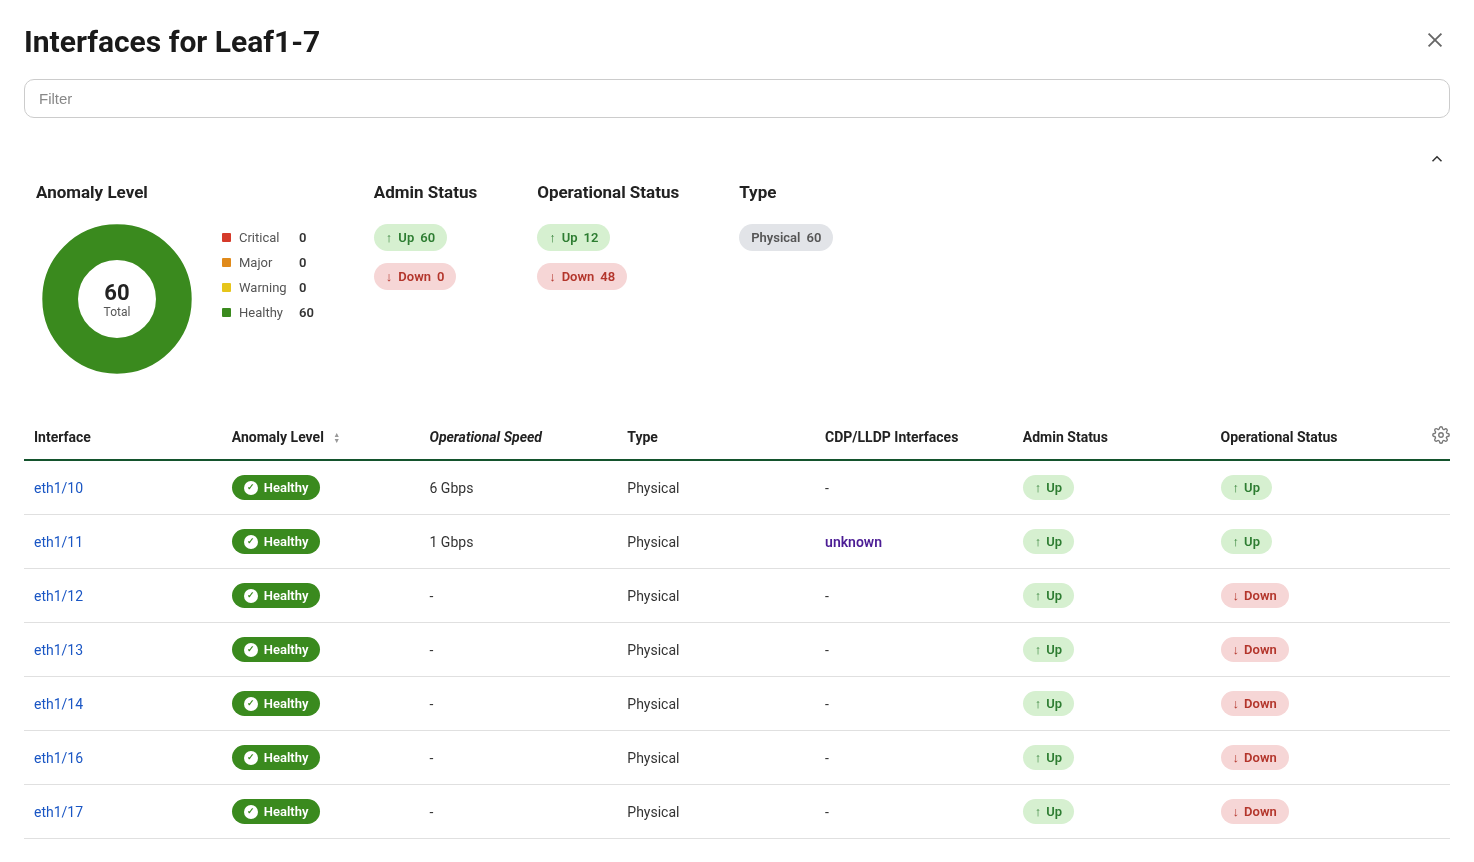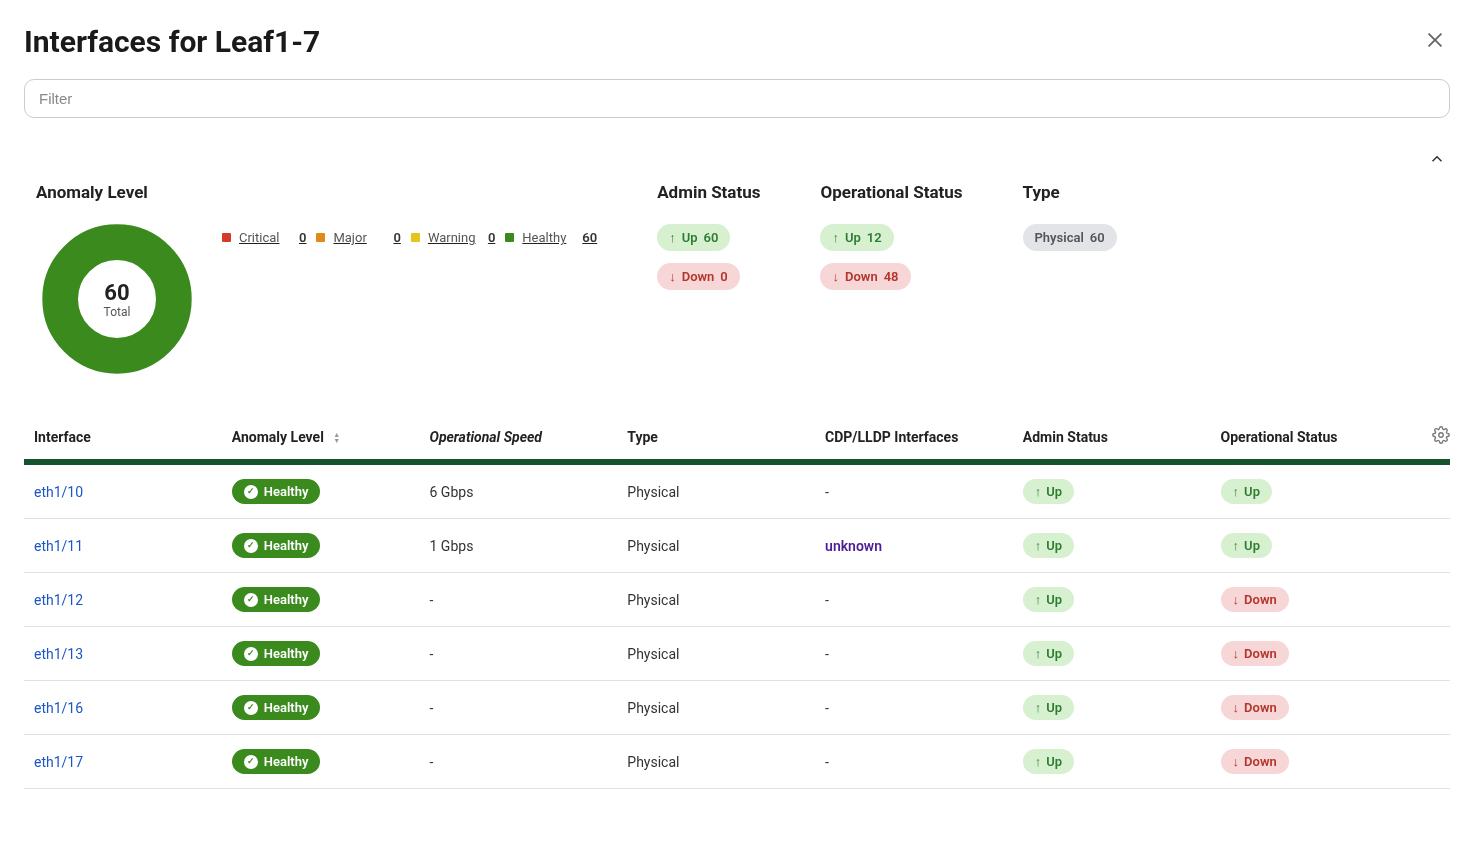--- a/index.html
+++ b/index.html
@@ -72,21 +72,21 @@
   }
   .donut-wrap svg { width: 150px; height: 150px; }
   .donut-center {
     position: absolute;
     top: 50%; left: 50%;
     transform: translate(-50%, -50%);
     text-align: center;
   }
   .donut-num { font-size: 22px; font-weight: 700; }
   .donut-label { font-size: 12px; color: #555; }
-  .legend { display: flex; gap: 10px; font-size: 13px; margin-top: 6px; text-decoration: underline; }
+  .legend { display: flex; flex-direction: column; gap: 10px; font-size: 13px; margin-top: 6px; }
   .legend-row { display: flex; align-items: center; gap: 8px; }
   .legend-swatch { width: 9px; height: 9px; border-radius: 1px; }
   .legend-name { min-width: 52px; color: #555; }
   .legend-val { font-weight: 600; color: #333; }
   .pill-stack { display: flex; flex-direction: column; gap: 12px; align-items: flex-start; }
   .pill {
     display: inline-flex;
     align-items: center;
     gap: 6px;
     padding: 6px 12px;
@@ -102,21 +102,21 @@
   table {
     width: 100%;
     border-collapse: collapse;
   }
   thead th {
     text-align: left;
     font-size: 14px;
     font-weight: 700;
     color: #222;
     padding: 12px 10px;
-    border-bottom: 6px solid #14532d;
+    border-bottom: 2px solid #14532d;
     white-space: nowrap;
   }
   tbody td {
     padding: 14px 10px;
     border-bottom: 1px solid #e0e0e0;
     font-size: 14px;
     color: #333;
     vertical-align: middle;
   }
   .if-link { color: #1a56c4; font-weight: 400; cursor: pointer; }
@@ -377,54 +377,73 @@
             <span class="arrow-up"></span>
             <span>Up</span>
           </span></td>
         <td><span class="status-pill pill-down">
             <span class="arrow-down"></span>
             <span>Down</span>
           </span></td>
         <td></td>
       </tr>
       <tr>
-        <td><span class="if-link">eth1/16</span></td>
+        <td><span class="if-link">eth1/14</span></td>
         <td><span class="health-badge">
             <span class="health-icon">✓</span>
             <span>Healthy</span>
           </span></td>
         <td>-</td>
         <td>Physical</td>
         <td>-</td>
         <td><span class="status-pill pill-up">
             <span class="arrow-up"></span>
             <span>Up</span>
           </span></td>
         <td><span class="status-pill pill-down">
             <span class="arrow-down"></span>
             <span>Down</span>
           </span></td>
         <td></td>
       </tr>
       <tr>
-        <td><span class="if-link">eth1/17</span></td>
+        <td><span class="if-link">eth1/16</span></td>
         <td><span class="health-badge">
             <span class="health-icon">✓</span>
             <span>Healthy</span>
           </span></td>
         <td>-</td>
         <td>Physical</td>
         <td>-</td>
         <td><span class="status-pill pill-up">
             <span class="arrow-up"></span>
             <span>Up</span>
           </span></td>
         <td><span class="status-pill pill-down">
             <span class="arrow-down"></span>
             <span>Down</span>
           </span></td>
         <td></td>
       </tr>
+      <tr>
+        <td><span class="if-link">eth1/17</span></td>
+        <td><span class="health-badge">
+            <span class="health-icon">✓</span>
+            <span>Healthy</span>
+          </span></td>
+        <td>-</td>
+        <td>Physical</td>
+        <td>-</td>
+        <td><span class="status-pill pill-up">
+            <span class="arrow-up"></span>
+            <span>Up</span>
+          </span></td>
+        <td><span class="status-pill pill-down">
+            <span class="arrow-down"></span>
+            <span>Down</span>
+          </span></td>
+        <td></td>
+      </tr>
     </tbody>
 </table>
 
 
 
 
 </body></html>

